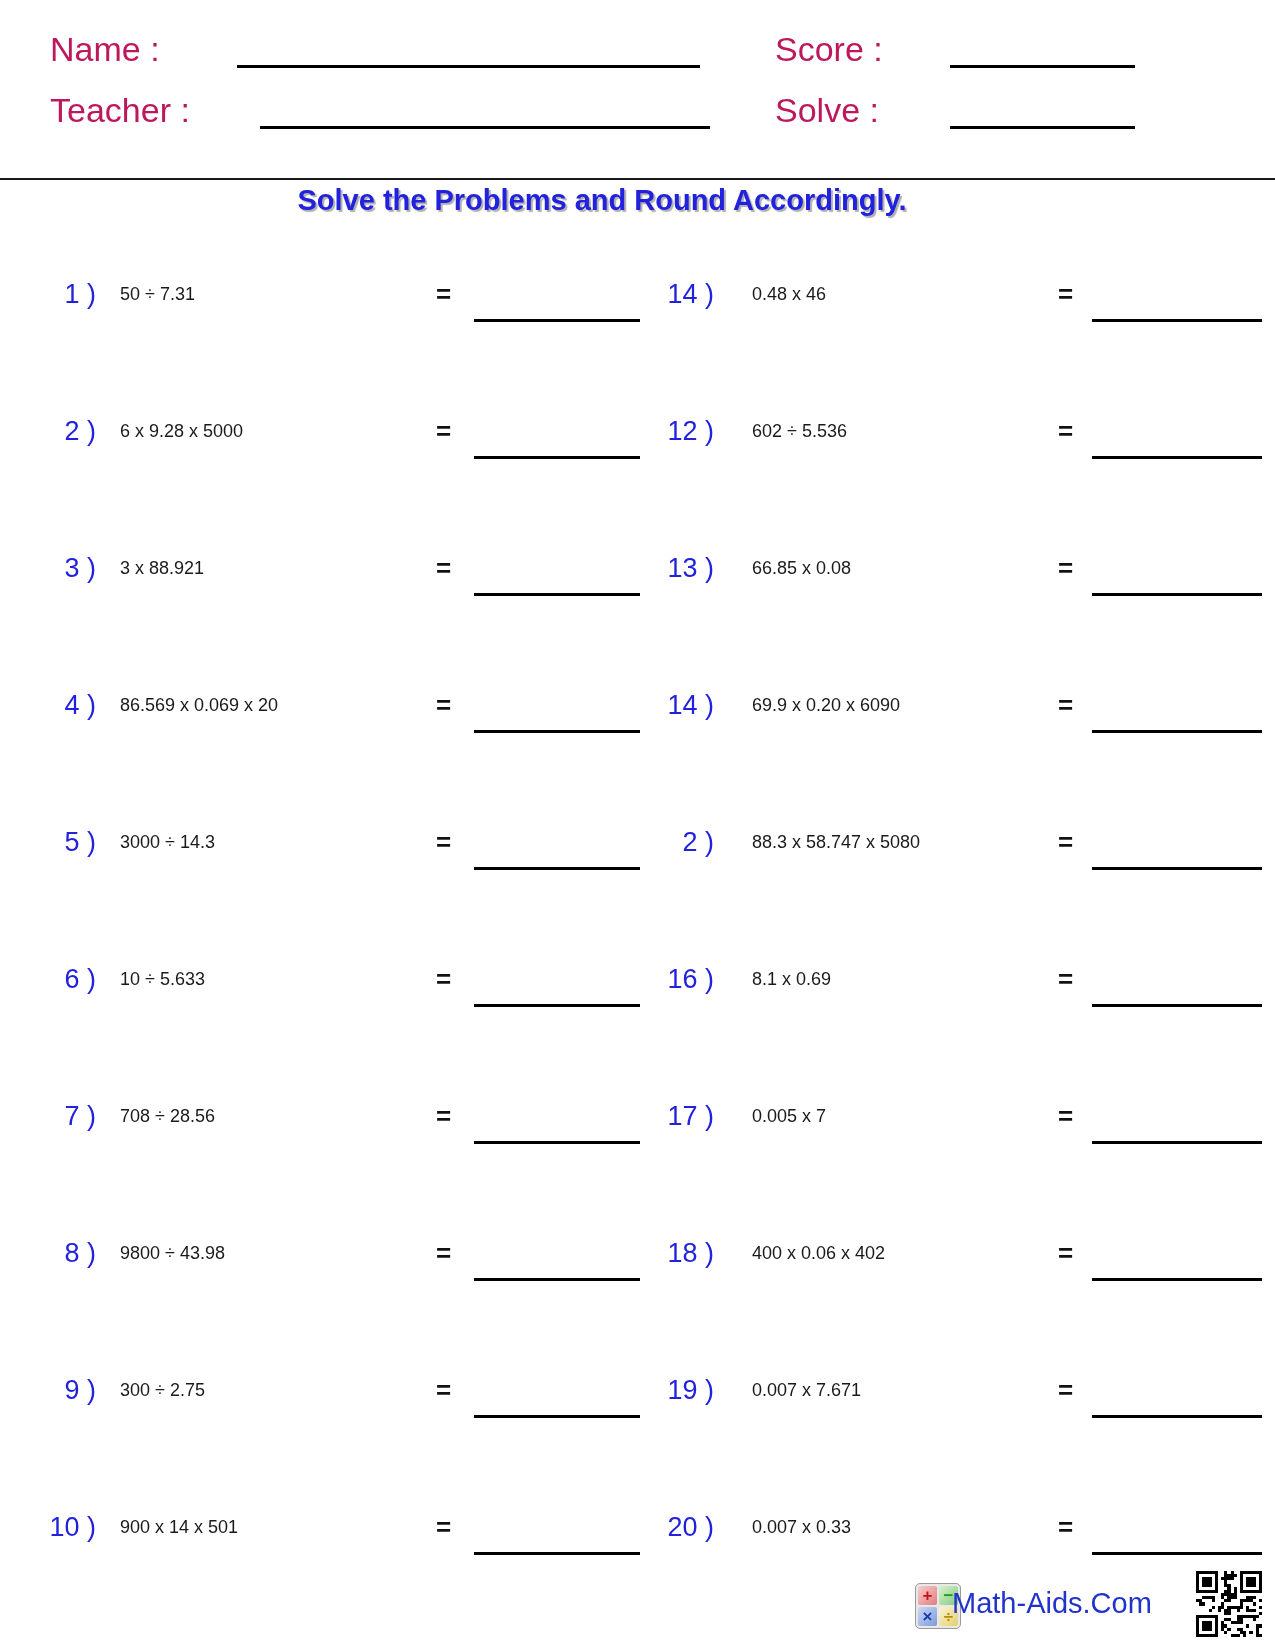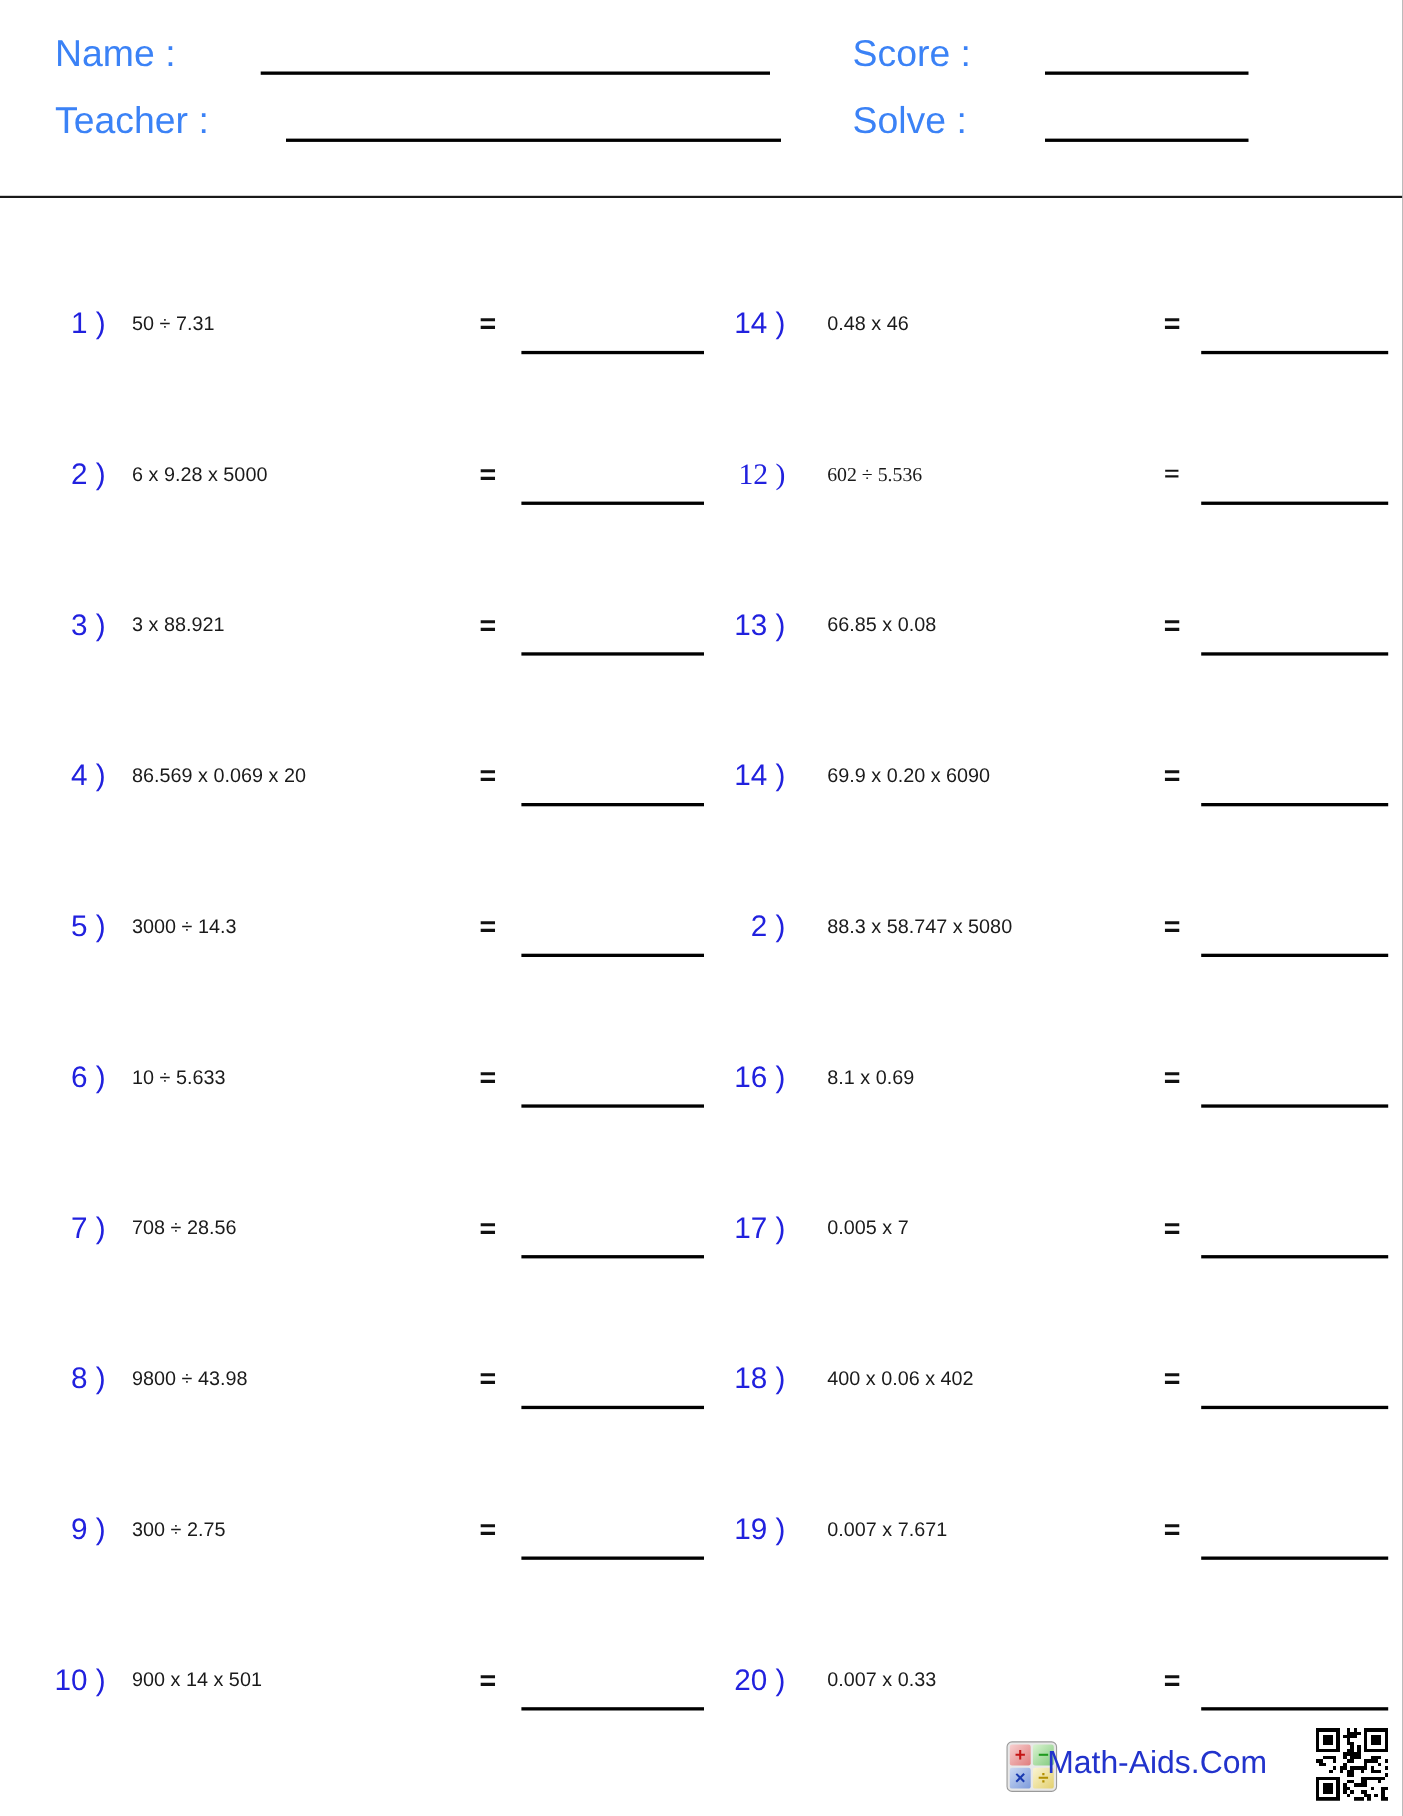--- a/index.html
+++ b/index.html
@@ -4,21 +4,21 @@
 <style>
   * { margin:0; padding:0; box-sizing:border-box; }
   html,body { background:#888; }
   .page {
     position:relative; width:1275px; height:1651px;
     background:#ffffff; overflow:hidden;
     font-family:"Liberation Sans", sans-serif;
     color:#1a1a1a;
   }
   
-  .hdr-label { position:absolute; font-size:34px; color:#3b82f6; white-space:nowrap; }
+  .hdr-label { position:absolute; font-size:34px; color:#be185d; white-space:nowrap; }
   .fill-line { position:absolute; border-bottom:3px solid #000; }
   .page-rule { position:absolute; top:178px; left:0; width:1275px; border-top:2px solid #1a1a1a; }
   
   .title {
     position:absolute; top:184px; left:0; width:1204px;
     text-align:center; font-size:29px; font-weight:bold;
     color:#2121de; text-shadow:2px 2px 1px #b0b0b0;
     white-space:nowrap;
   }
   
@@ -63,20 +63,21 @@
   <span class="fill-line" style="left:950px; top:30px; width:185px; height:38px;"></span>
 
   <span class="hdr-label" style="left:50px; top:91px;">Teacher :</span>
   <span class="fill-line" style="left:260px; top:91px; width:450px; height:38px;"></span>
 
   <span class="hdr-label" style="left:775px; top:91px;">Solve :</span>
   <span class="fill-line" style="left:950px; top:91px; width:185px; height:38px;"></span>
 
   <div class="page-rule"></div>
 
+  <div class="title">Solve the Problems and Round Accordingly.</div>
 
   <div id="problem-rows">
       <div class="problem" style="top: 272px;">
         <span class="p-num" style="left:20px;width:76px">1 )</span>
         <span class="p-expr" style="left:120px">50 ÷ 7.31</span>
         <span class="p-eq" style="left:436px">=</span>
         <span class="p-line" style="left:474px;width:166px"></span>
       </div>
       <div class="problem" style="top: 409px;">
         <span class="p-num" style="left:20px;width:76px">2 )</span>
@@ -131,21 +132,21 @@
         <span class="p-expr" style="left:120px">900 x 14 x 501</span>
         <span class="p-eq" style="left:436px">=</span>
         <span class="p-line" style="left:474px;width:166px"></span>
       </div>
       <div class="problem" style="top: 272px;">
         <span class="p-num" style="left:614px;width:100px">14 )</span>
         <span class="p-expr" style="left:752px">0.48 x 46</span>
         <span class="p-eq" style="left:1058px">=</span>
         <span class="p-line" style="left:1092px;width:170px"></span>
       </div>
-      <div class="problem" style="top: 409px; font-family: Liberation Serif, serif;">
+      <div class="problem" style="top: 409px;">
         <span class="p-num" style="left:614px;width:100px">12 )</span>
         <span class="p-expr" style="left:752px">602 ÷ 5.536</span>
         <span class="p-eq" style="left:1058px">=</span>
         <span class="p-line" style="left:1092px;width:170px"></span>
       </div>
       <div class="problem" style="top: 546px; text-decoration: underline;">
         <span class="p-num" style="left:614px;width:100px">13 )</span>
         <span class="p-expr" style="left:752px">66.85 x 0.08</span>
         <span class="p-eq" style="left:1058px">=</span>
         <span class="p-line" style="left:1092px;width:170px"></span>

